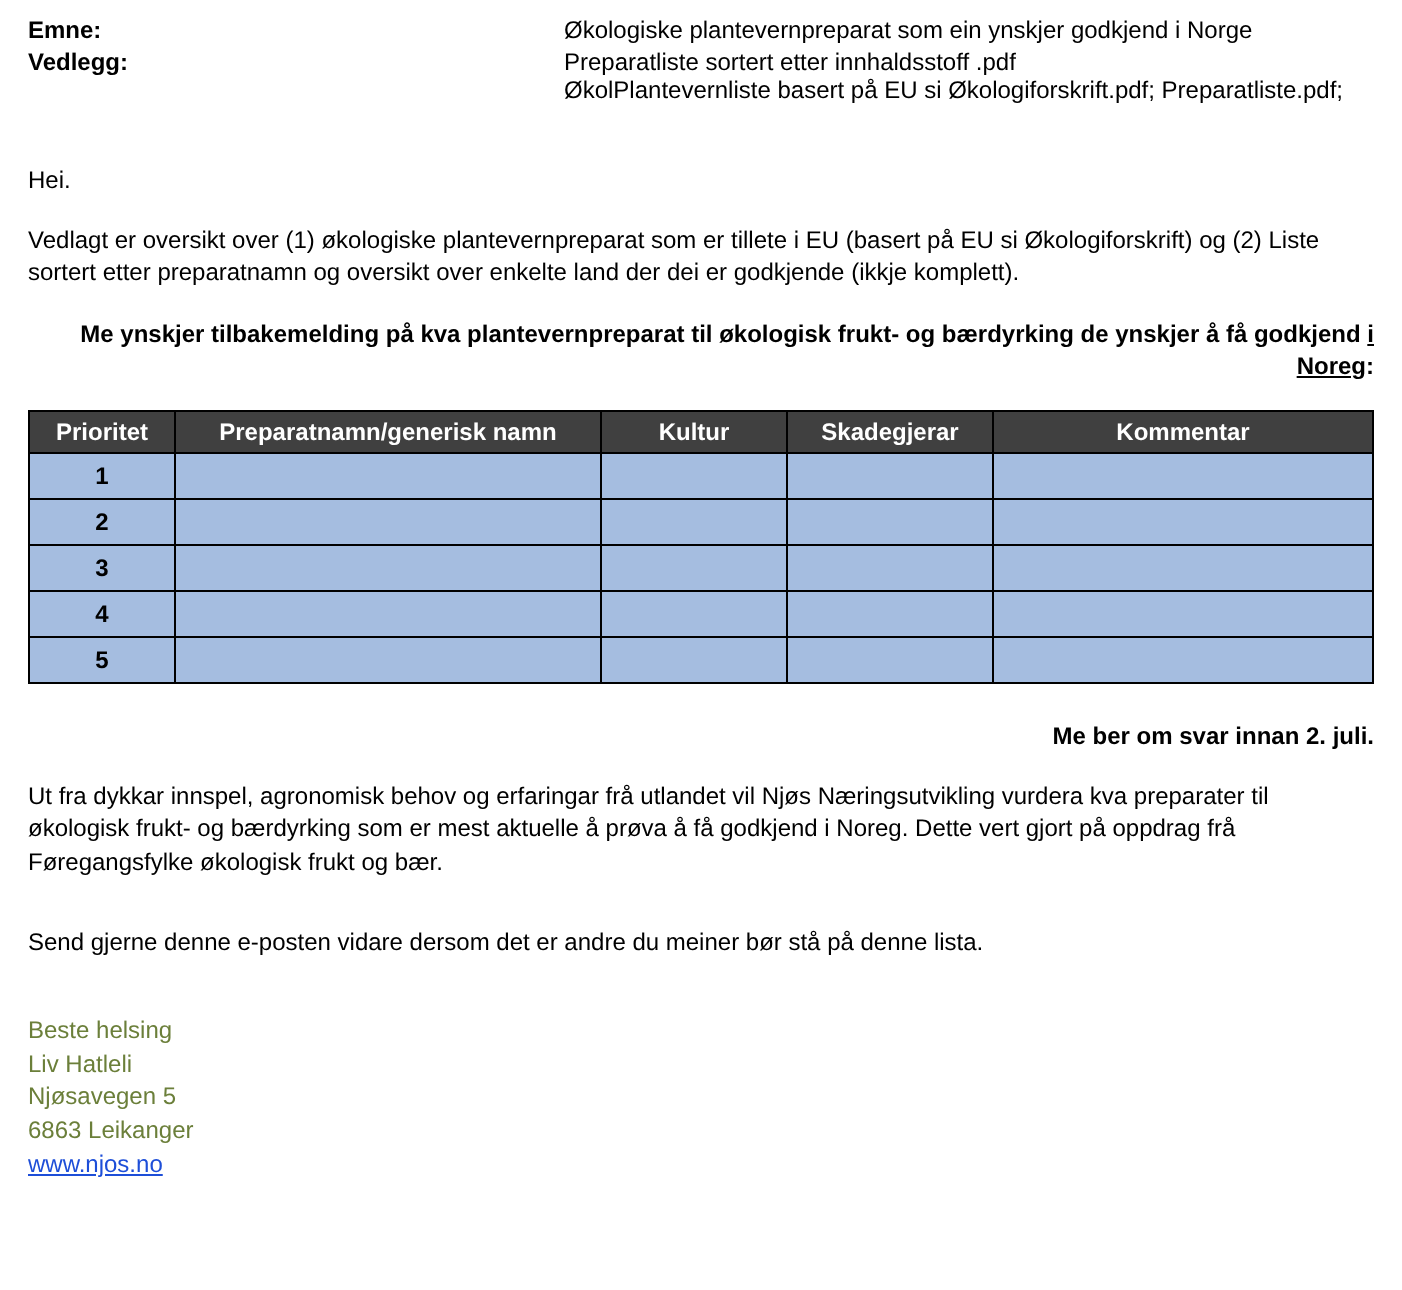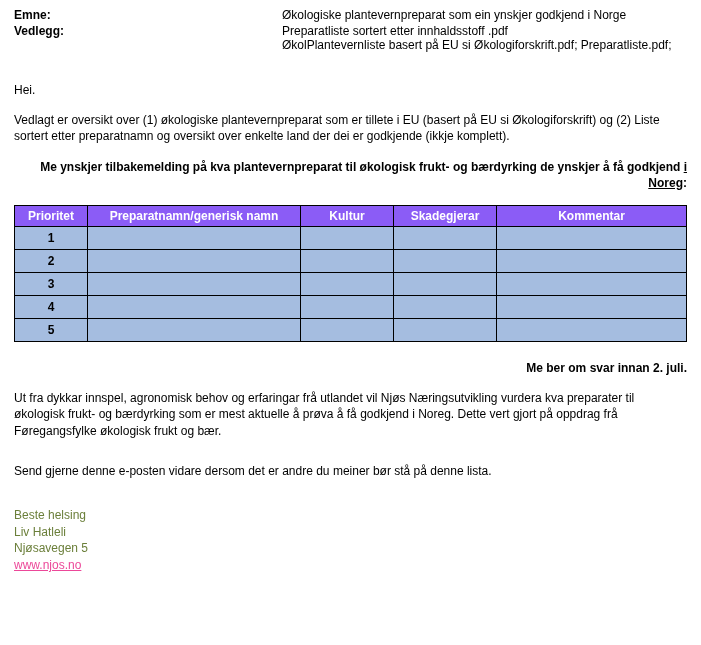--- a/index.html
+++ b/index.html
@@ -20,21 +20,21 @@
   .para { margin-bottom: 14px; }
   .bold { font-weight: bold; text-align: right; }
   .underline { text-decoration: underline; }
   table.pretable {
     border-collapse: collapse;
     width: 100%;
     margin-top: 2px;
     margin-bottom: 18px;
   }
   table.pretable th {
-    background: #8b5cf6;
+    background: #404040;
     color: #fff;
     font-weight: bold;
     font-size: 12px;
     padding: 3px 6px;
     border: 1px solid #000;
     text-align: center;
   }
   table.pretable td {
     background: #a5bde0;
     border: 1px solid #000;
@@ -43,21 +43,21 @@
     text-align: center;
     font-weight: bold;
   }
   table.pretable td.cell { font-weight: normal; }
   .col-prio { width: 60px; }
   .col-prep { width: 200px; }
   .col-kult { width: 80px; }
   .col-skad { width: 90px; }
   .col-komm { }
   .sig { color: #6b7f3a; margin-top: 28px; line-height: 1.4; }
-  .sig a { color: #ec4899; text-decoration: underline; }
+  .sig a { color: #1d4ed8; text-decoration: underline; }
 </style>
 </head>
 <body>
 
 <div class="header-row">
   <div class="header-label">Emne:</div>
   <div class="header-value">Økologiske plantevernpreparat som ein ynskjer godkjend i Norge</div>
 </div>
 <div class="header-row">
   <div class="header-label">Vedlegg:</div>
@@ -129,14 +129,15 @@
 <p class="para bold">Me ber om svar innan 2. juli.</p>
 
 <p class="para">Ut fra dykkar innspel, agronomisk behov og erfaringar frå utlandet vil Njøs Næringsutvikling vurdera kva preparater til økologisk frukt- og bærdyrking som er mest aktuelle å prøva å få godkjend i Noreg. Dette vert gjort på oppdrag frå Føregangsfylke økologisk frukt og bær.</p>
 
 <p class="para" style="margin-top:24px;">Send gjerne denne e-posten vidare dersom det er andre du meiner bør stå på denne lista.</p>
 
 <div class="sig">
   <div>Beste helsing</div>
   <div>Liv Hatleli</div>
   <div>Njøsavegen 5</div>
+  <div>6863 Leikanger</div>
   <a href="#">www.njos.no</a>
 </div>
 
 </body></html>

